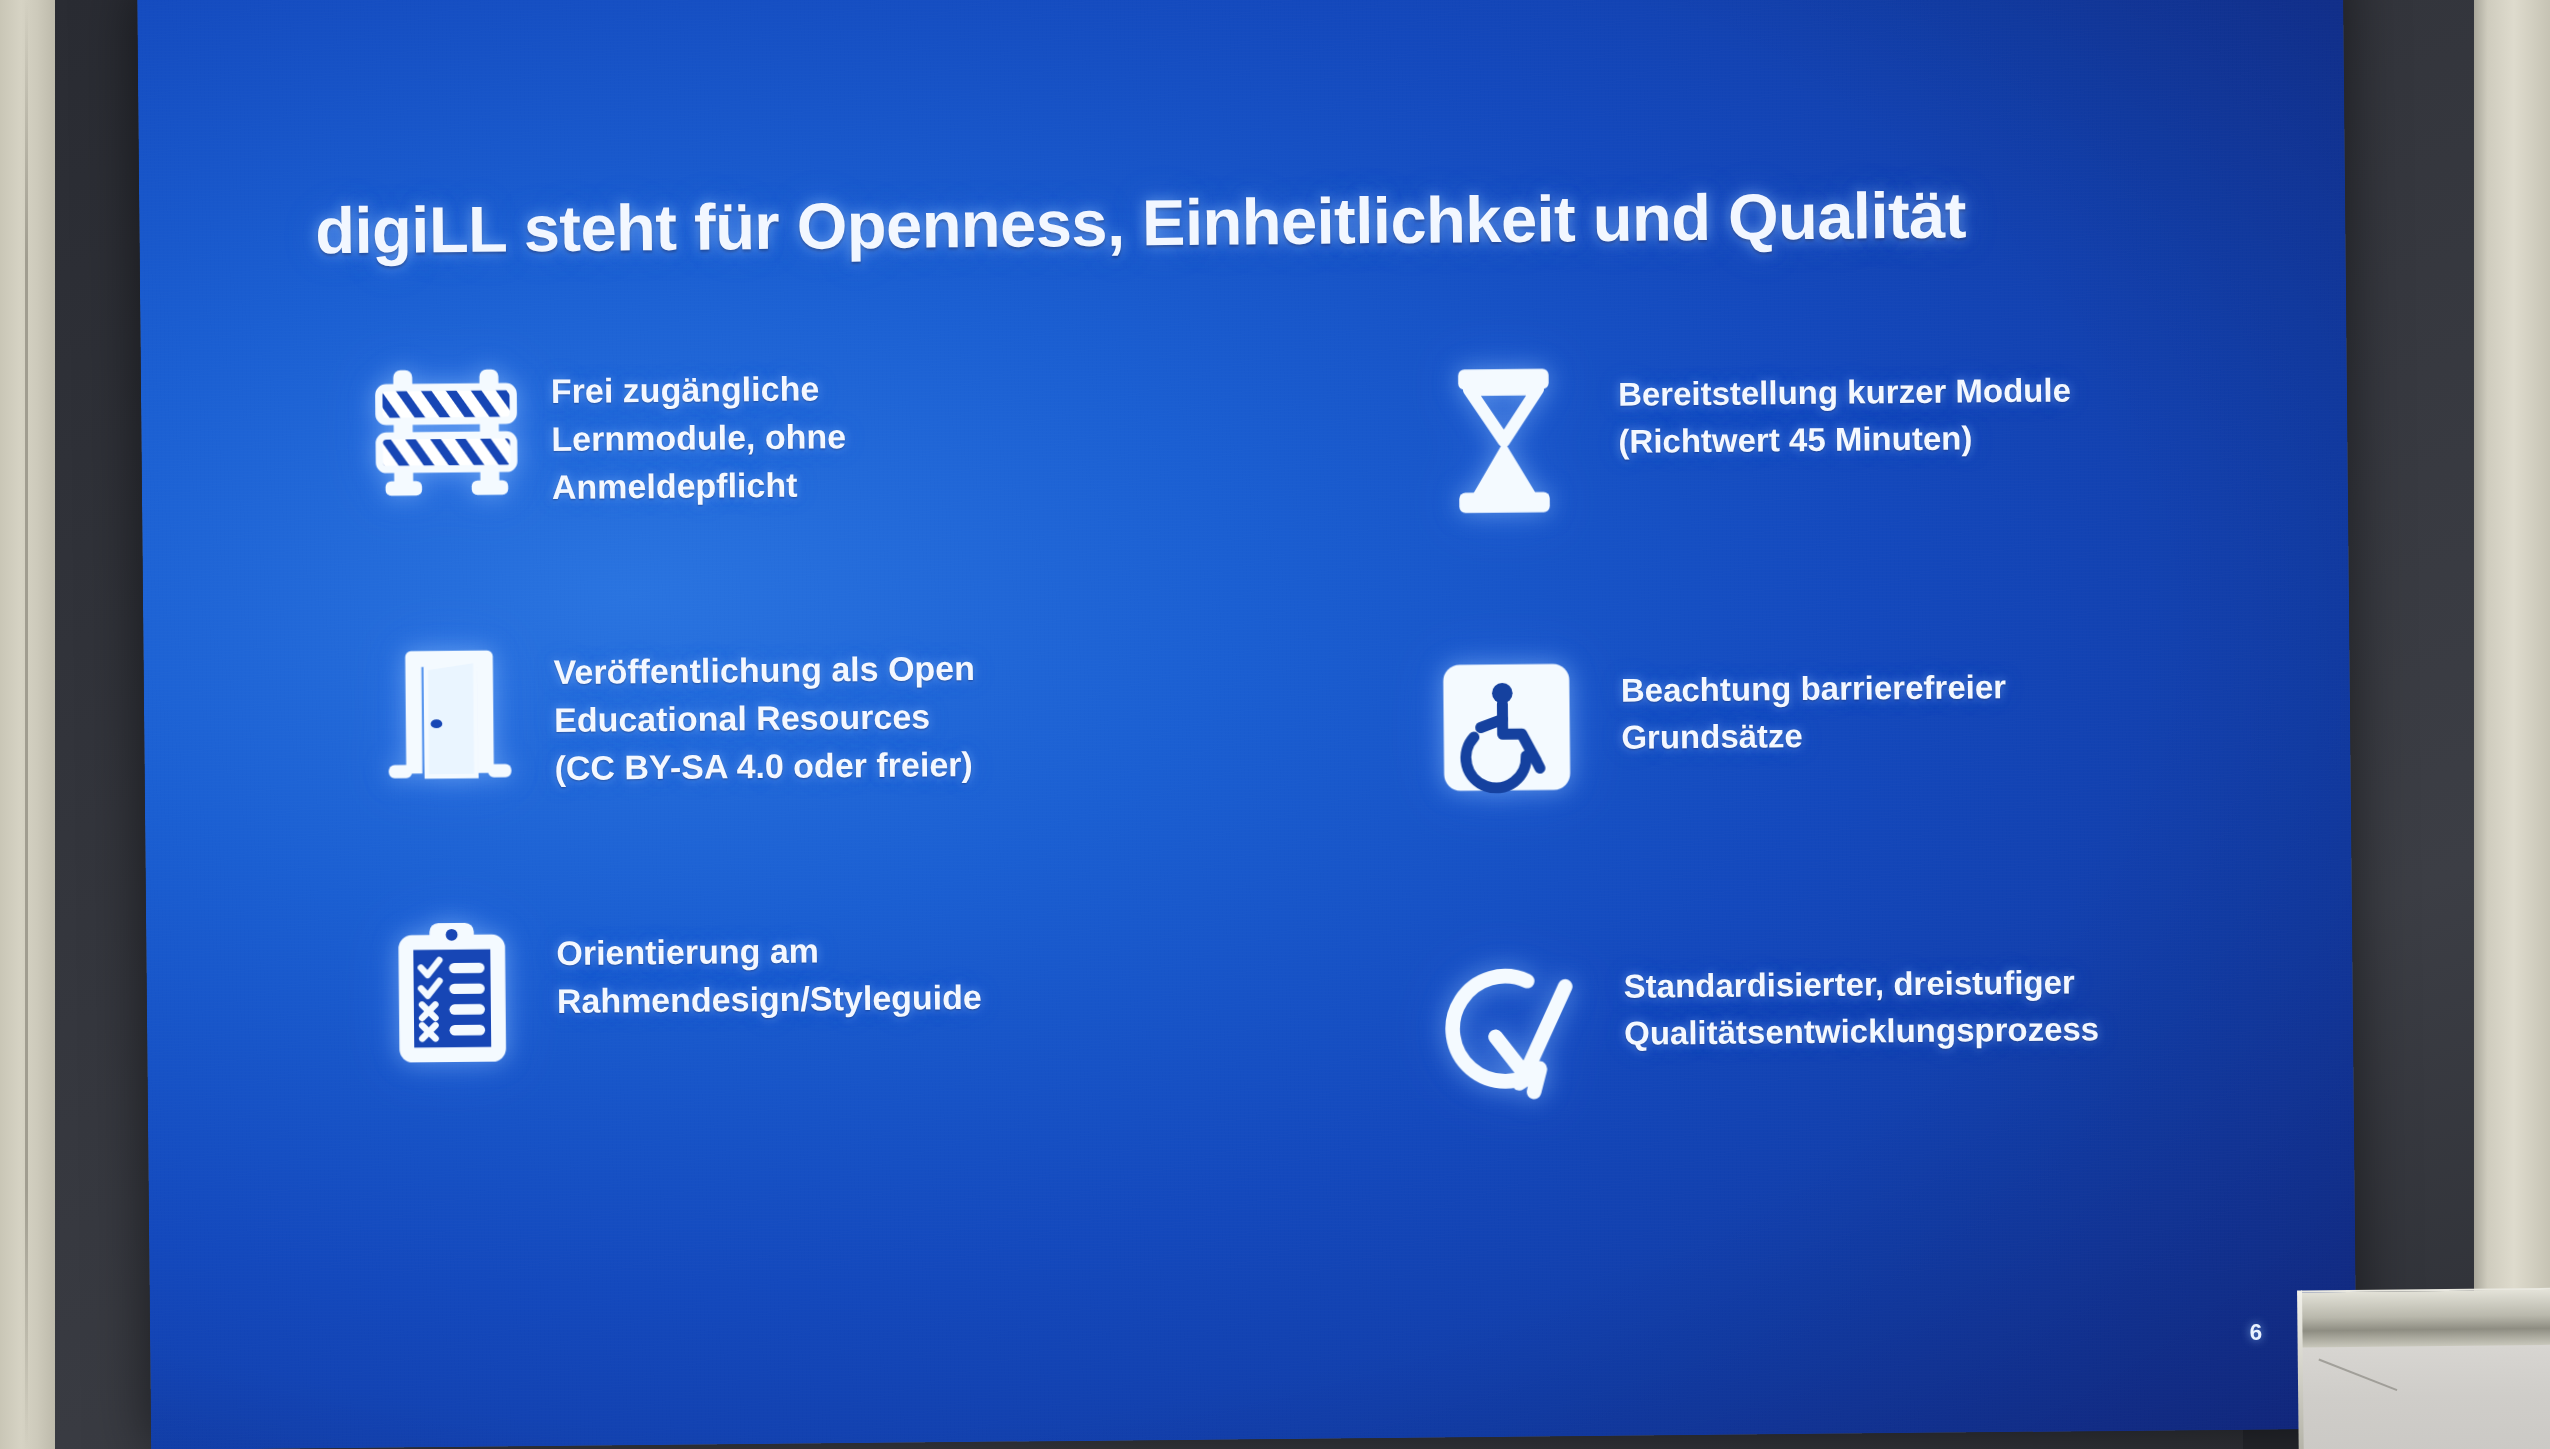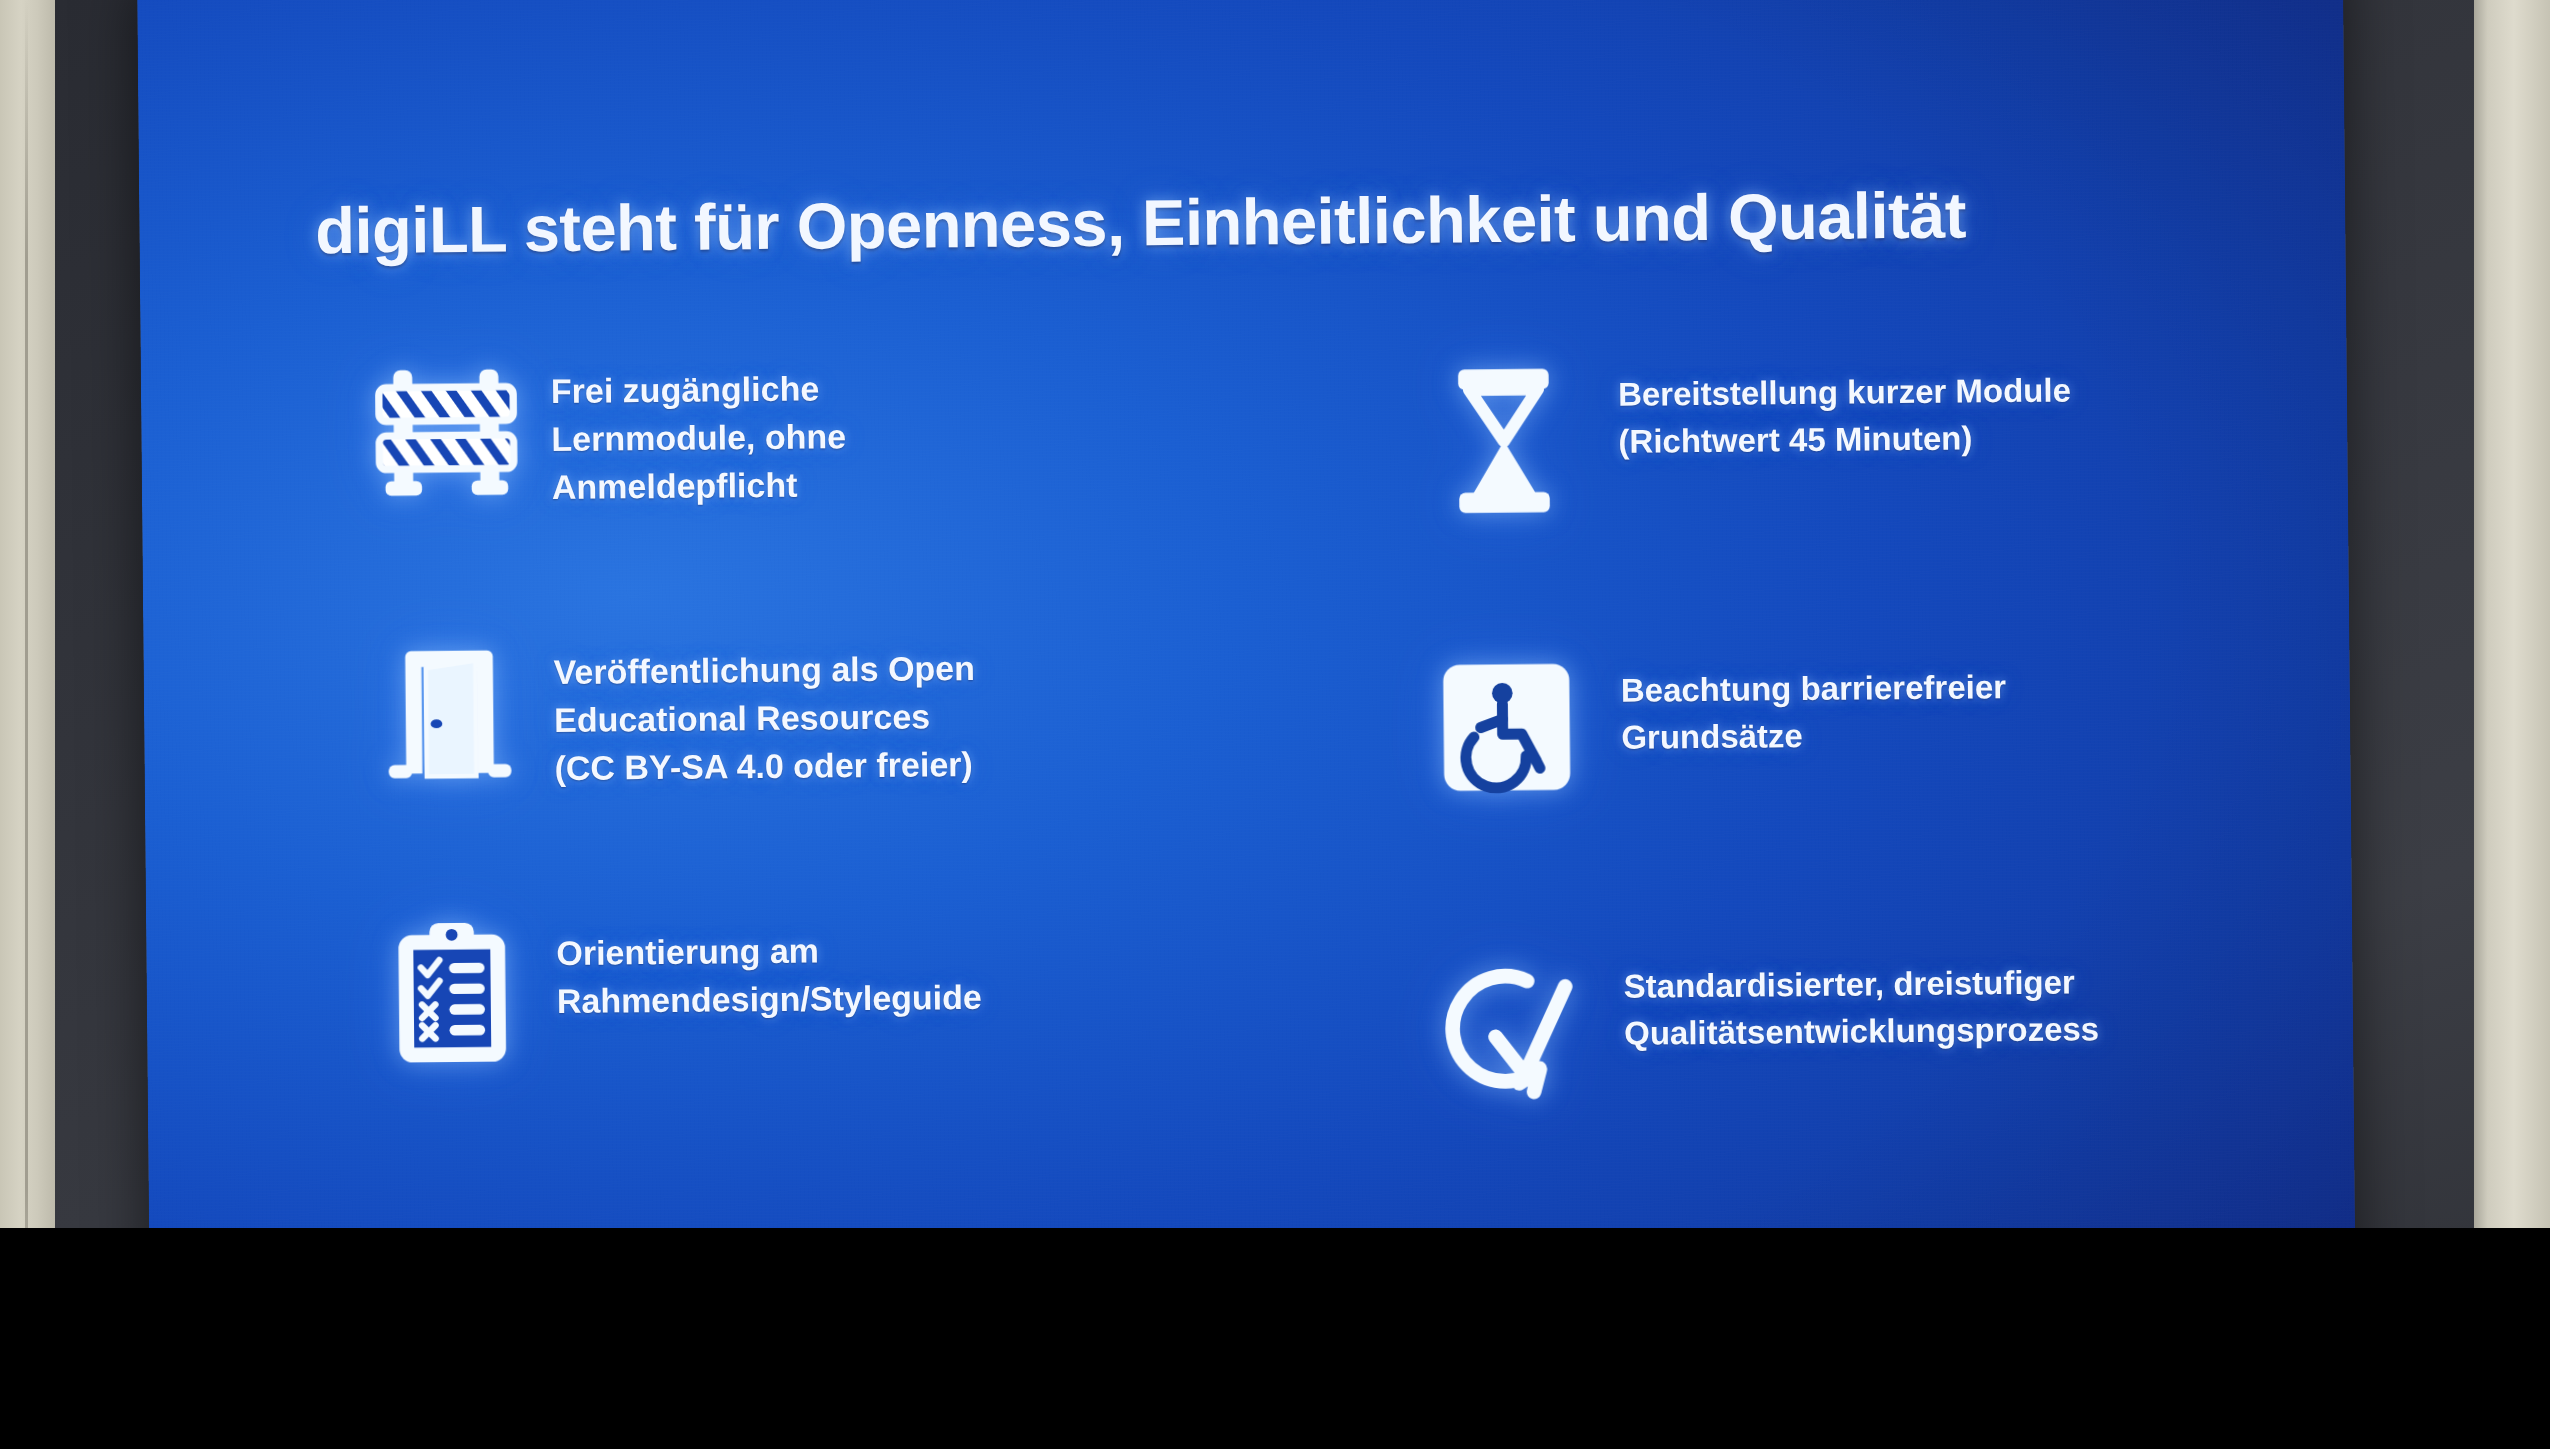--- a/index.html
+++ b/index.html
@@ -8,21 +8,21 @@
   }
   body {
     width: 2550px; height: 1449px;
     overflow: hidden;
     font-family: "Liberation Sans", sans-serif;
   }
 
   
   #scene {
     position: relative;
-    width: 2550px; height: 1228px;
+    width: 2550px; height: 1449px;
     background: #3a3c40;
     overflow: hidden;
   }
 
   
   #wall-left {
     position: absolute;
     left: 0; top: 0;
     width: 60px; height: 1449px;
     background: linear-gradient(90deg,#c9c6b6 0%,#d6d3c4 35%,#cdcabb 62%,#b9b6a7 100%);

